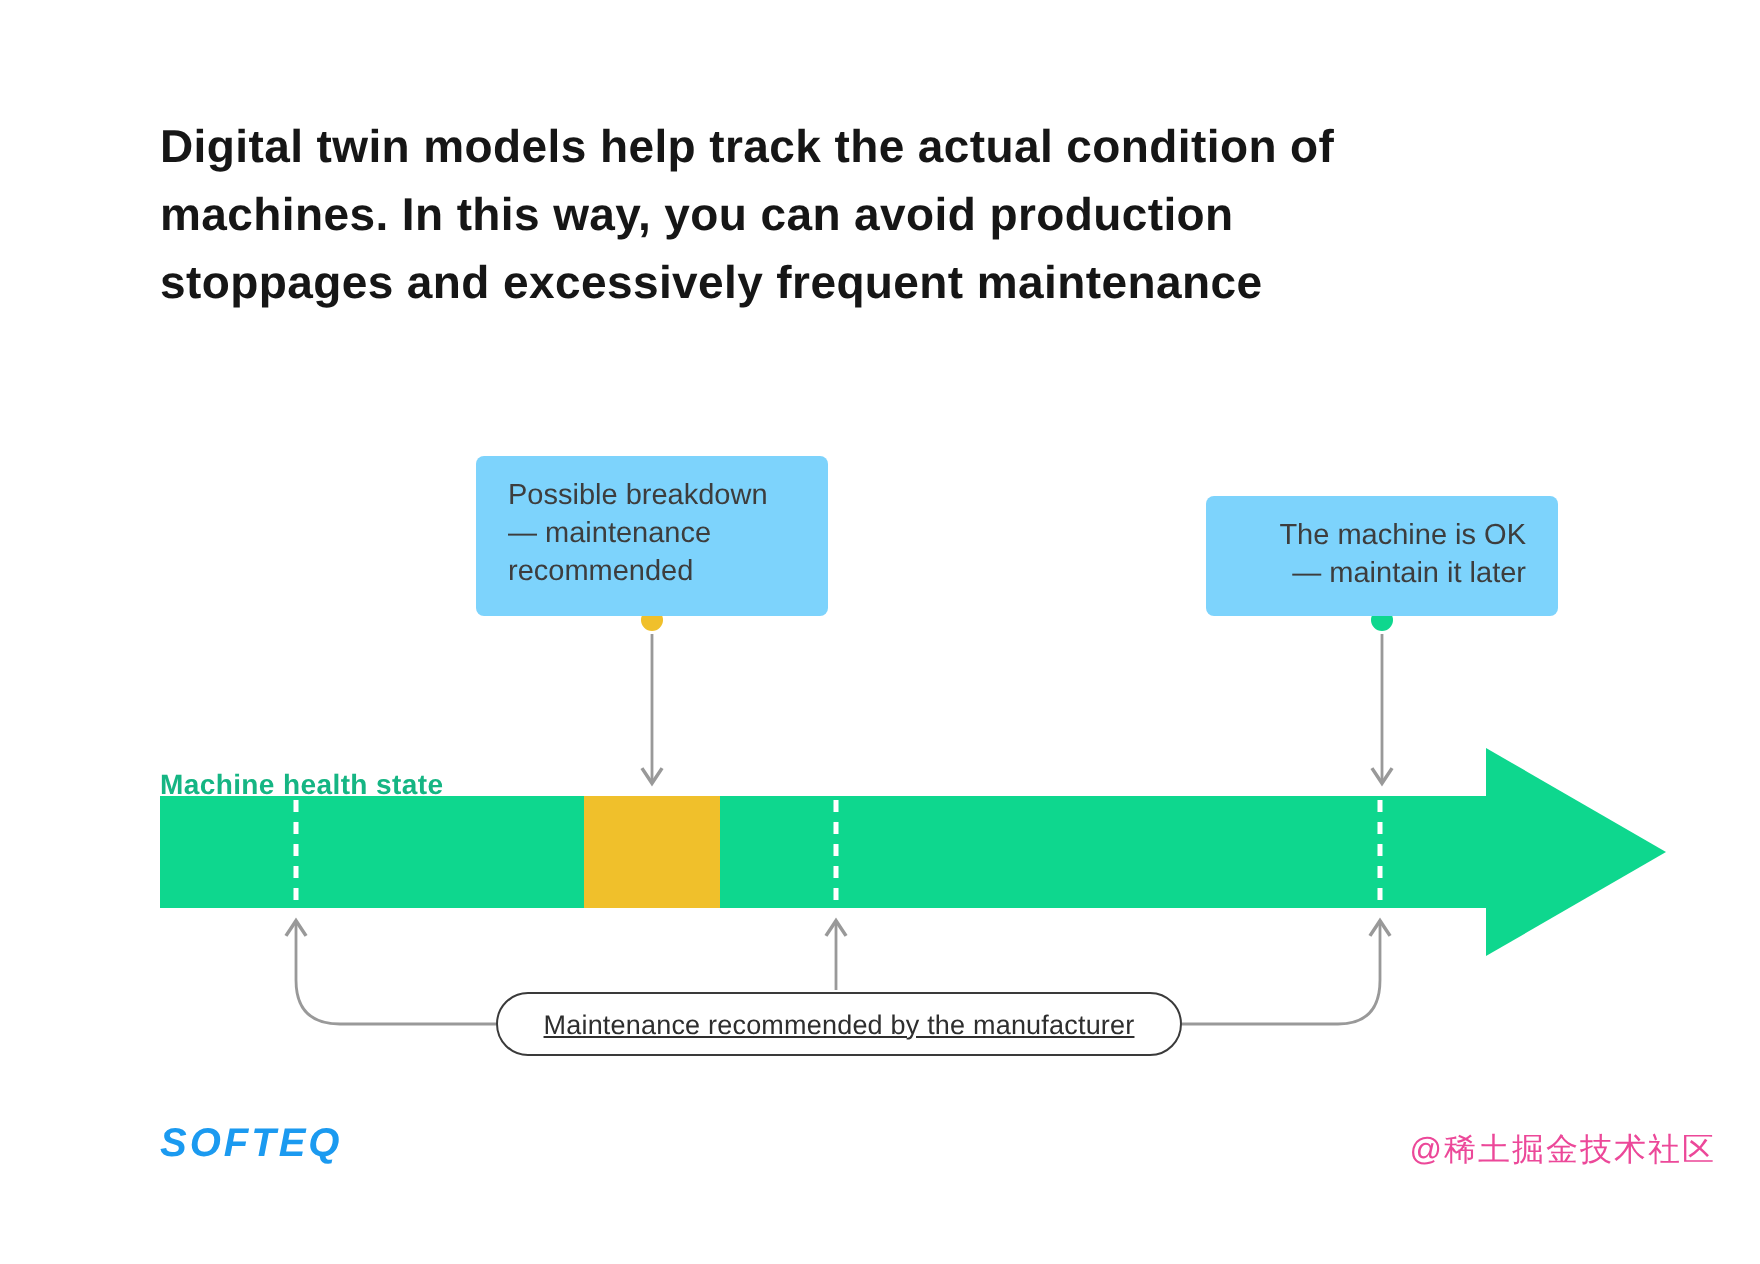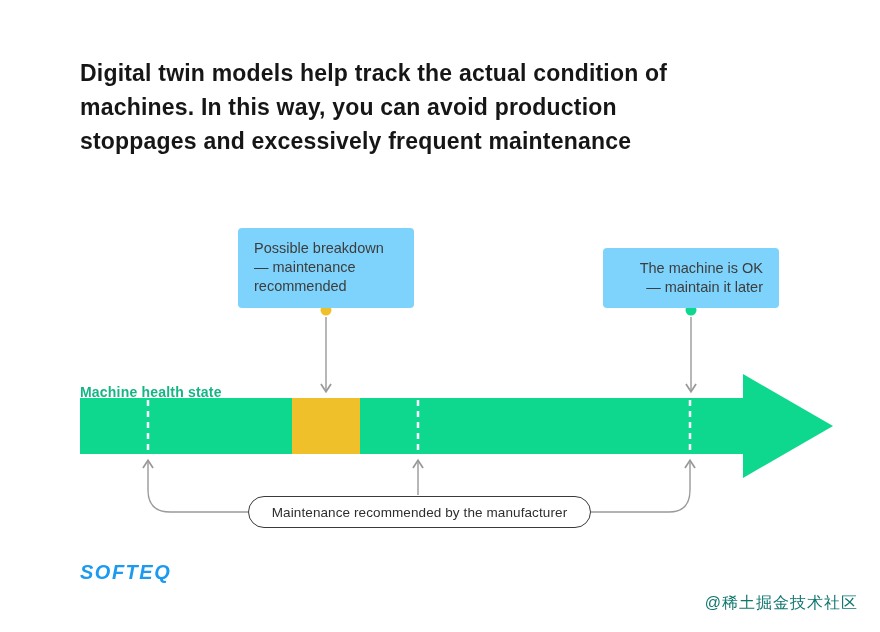--- a/index.html
+++ b/index.html
@@ -72,37 +72,38 @@
     height: 32px;
     border: 1.5px solid #3a3a3a;
     border-radius: 17px;
     background: #ffffff;
     display: flex;
     align-items: center;
     justify-content: center;
     font-size: 13.5px;
     color: #2e2e2e;
     letter-spacing: 0.1px;
+    text-decoration: underline;
   }
   .logo {
     position: absolute;
     left: 80px;
     top: 561px;
     font-size: 20px;
     font-weight: 700;
     font-style: italic;
     color: #1b9af0;
     letter-spacing: 1.5px;
   }
   .watermark {
     position: absolute;
     right: 22px;
-    top: 593px;
+    top: 565px;
     font-size: 16px;
-    color: #0f766e;
+    color: #ec4899;
     letter-spacing: 1px;
   }
 </style>
 </head>
 <body>
 
 <div class="canvas">
 
   <div class="headline">Digital twin models help track the actual condition of
 machines. In this way, you can avoid production

